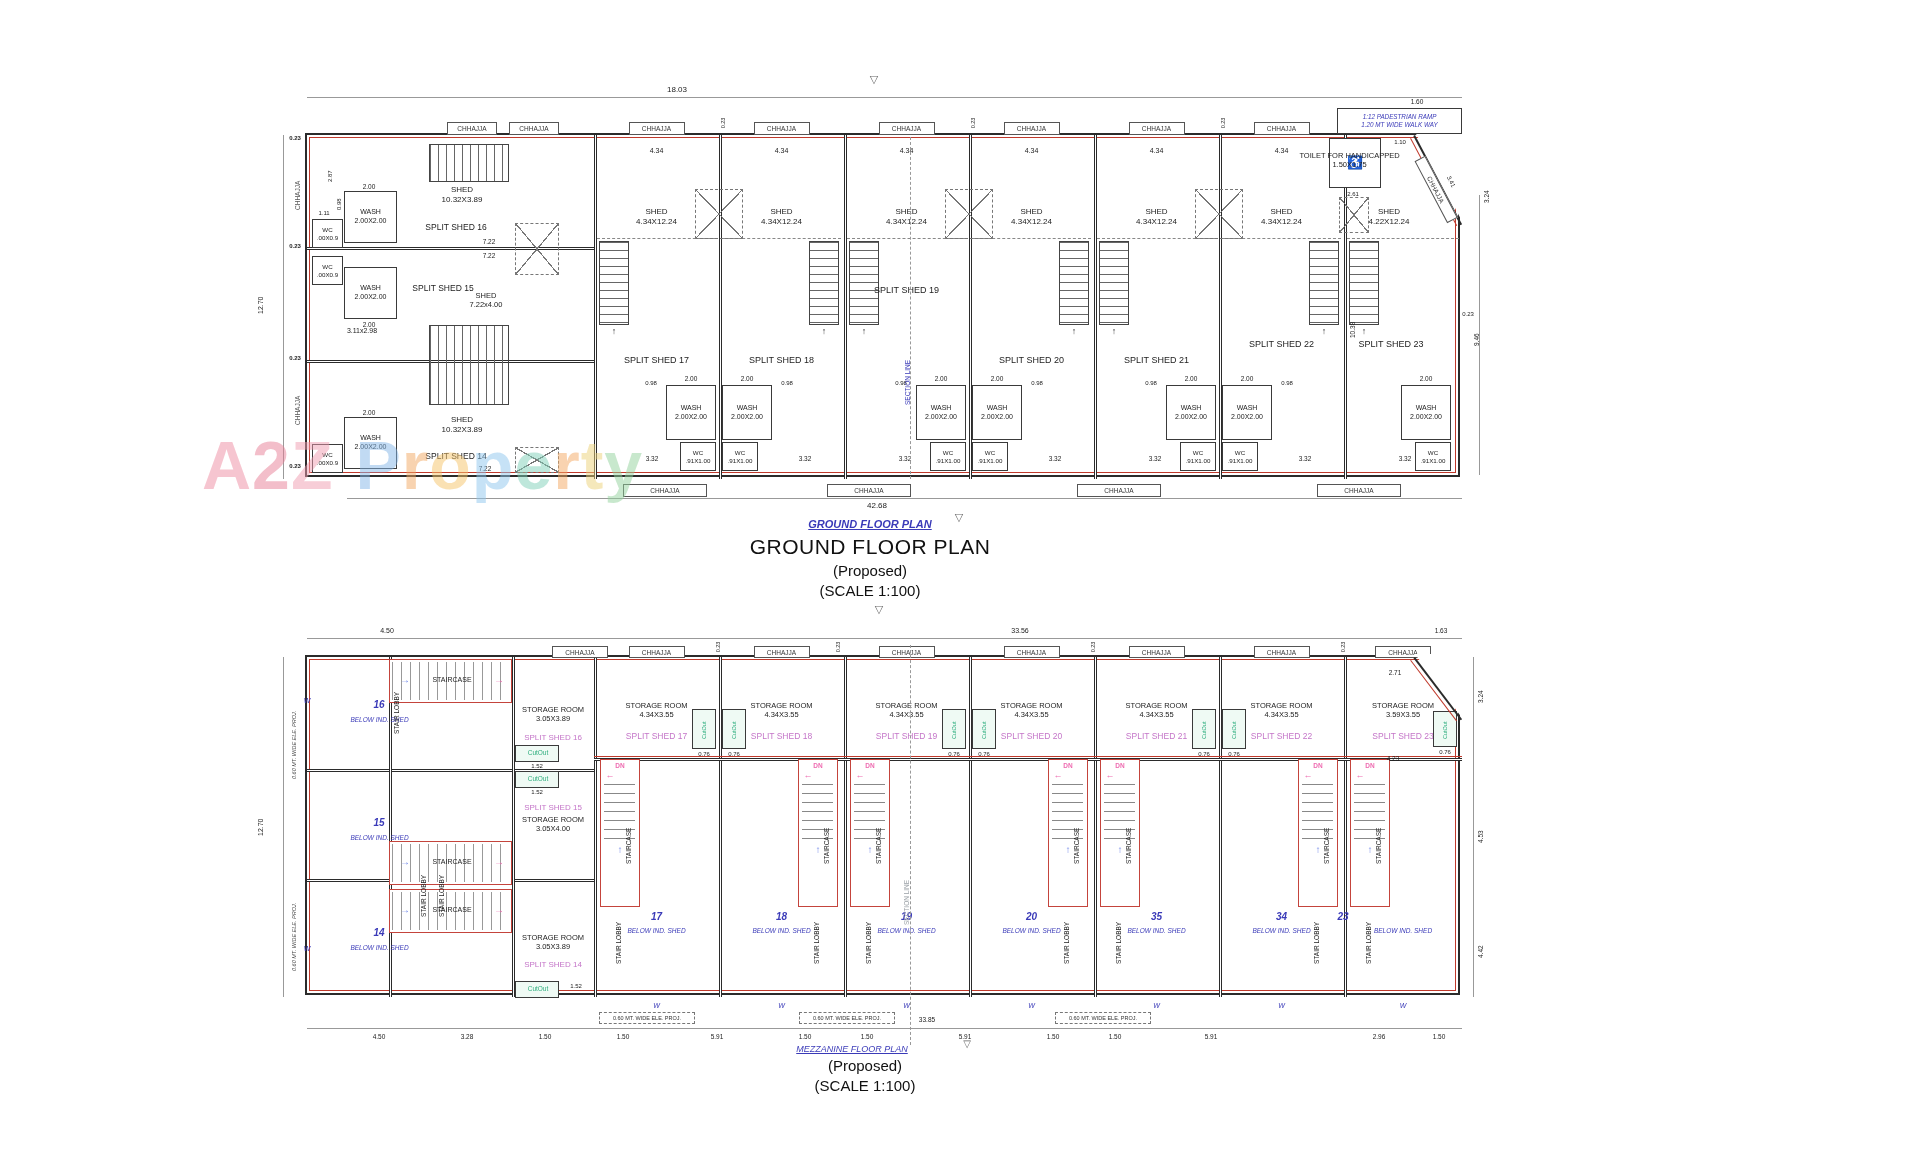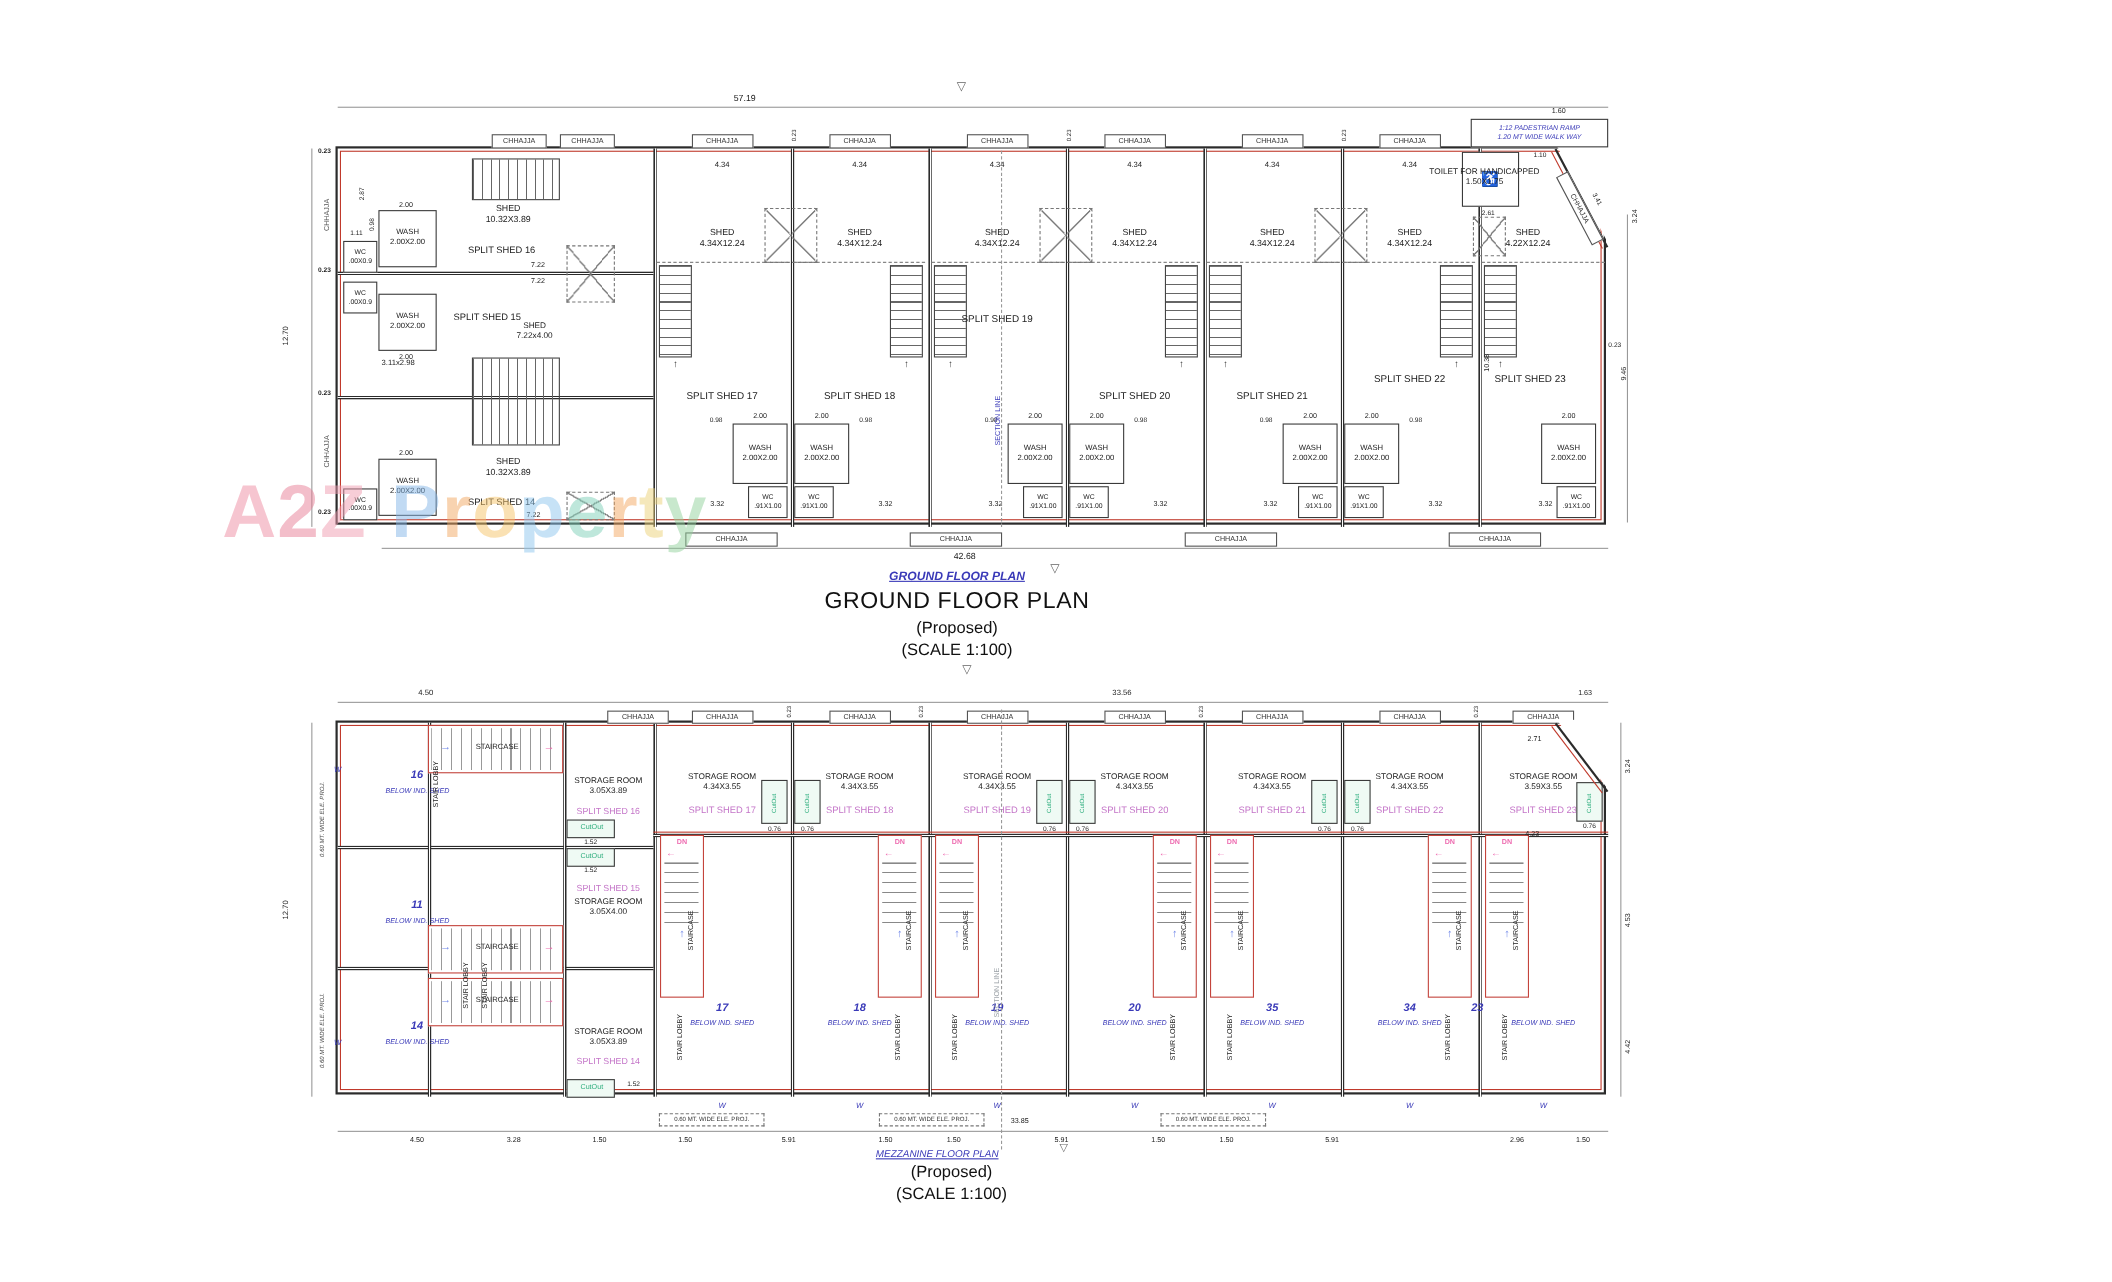--- a/index.html
+++ b/index.html
@@ -57,21 +57,21 @@
       <div class="e wv " style="left: 537px; top: 0px; width: 3px; height: 344px; position: absolute;"></div>
       <div class="e wv " style="left: 662px; top: 0px; width: 3px; height: 344px; position: absolute;"></div>
       <div class="e wv " style="left: 787px; top: 0px; width: 3px; height: 344px; position: absolute;"></div>
       <div class="e wv " style="left: 912px; top: 0px; width: 3px; height: 344px; position: absolute;"></div>
       <div class="e wv " style="left: 1037px; top: 0px; width: 3px; height: 344px; position: absolute;"></div>
       <div class="e wh " style="left: 0px; top: 112px; width: 287px; height: 3px; position: absolute;"></div>
       <div class="e wh " style="left: 0px; top: 225px; width: 287px; height: 3px; position: absolute;"></div>
       <div class="chh e " style="left: 140px; top: -13px; width: 50px; height: 13px; position: absolute;">CHHAJJA</div>
       <div class="chh e " style="left: 202px; top: -13px; width: 50px; height: 13px; position: absolute;">CHHAJJA</div>
       <div class="e dl " style="left: 0px; top: -38px; width: 1155px; height: 1px; position: absolute;"></div>
-      <div class="t " style="left: 340px; top: -50px; width: 60px; font-size: 8px; position: absolute;">57.19</div>
+      <div class="t " style="left: 340px; top: -50px; width: 60px; font-size: 8px; position: absolute;">18.03</div>
       <div class="t " style="left: 555px; top: -62px; width: 24px; font-size: 11px; color: rgb(102, 102, 102); position: absolute;">▽</div>
       <div class="t r90 " style="left: 413px; top: -4px; width: 16px; font-size: 5.5px; position: absolute;">0.23</div>
       <div class="t r90 " style="left: 663px; top: -4px; width: 16px; font-size: 5.5px; position: absolute;">0.23</div>
       <div class="t r90 " style="left: 913px; top: -4px; width: 16px; font-size: 5.5px; position: absolute;">0.23</div>
       <div class="chh e " style="left: 321.5px; top: -13px; width: 56px; height: 13px; position: absolute;">CHHAJJA</div>
       <div class="t " style="left: 329.5px; top: 12px; width: 40px; font-size: 7px; position: absolute;">4.34</div>
       <div class="t  " style="left: 309.5px; top: 72px; width: 80px; font-size: 8px; position: absolute;">
         <span style="display: block;">SHED</span>
         <span style="display: block;">4.34X12.24</span>
       </div>
@@ -481,21 +481,21 @@
       <div class="e cut " style="left: 915px; top: 52px; width: 24px; height: 40px; position: absolute;">
         <div class="t tv grn " style="left: 8px; top: 2px; height: 36px; font-size: 5.5px; position: absolute;">CutOut</div>
       </div>
       <div class="t " style="left: 915px; top: 94px; width: 24px; font-size: 6px; position: absolute;">0.76</div>
       <div class="e cut " style="left: 1126px; top: 54px; width: 24px; height: 36px; position: absolute;">
         <div class="t tv grn " style="left: 8px; top: 2px; height: 32px; font-size: 5.5px; position: absolute;">CutOut</div>
       </div>
       <div class="t " style="left: 1120px; top: 92px; width: 36px; font-size: 6px; position: absolute;">0.76</div>
       <div class="t blue it b " style="left: 52px; top: 42px; width: 40px; font-size: 10px; position: absolute;">16</div>
       <div class="t blue it " style="left: 20px; top: 59px; width: 105px; font-size: 6.5px; position: absolute;">BELOW IND. SHED</div>
-      <div class="t blue it b " style="left: 52px; top: 160px; width: 40px; font-size: 10px; position: absolute;">11</div>
+      <div class="t blue it b " style="left: 52px; top: 160px; width: 40px; font-size: 10px; position: absolute;">15</div>
       <div class="t blue it " style="left: 20px; top: 177px; width: 105px; font-size: 6.5px; position: absolute;">BELOW IND. SHED</div>
       <div class="t blue it b " style="left: 52px; top: 270px; width: 40px; font-size: 10px; position: absolute;">14</div>
       <div class="t blue it " style="left: 20px; top: 287px; width: 105px; font-size: 6.5px; position: absolute;">BELOW IND. SHED</div>
       <div class="e stairm " style="left: 82px; top: 2px; width: 123px; height: 44px; position: absolute;">
         <div class="e rungsv " style="left: 2px; top: 2px; width: 117px; height: 38px; position: absolute;"></div>
         <div class="t bl " style="left: 8px; top: 14px; width: 14px; font-size: 10px; position: absolute;">→</div>
         <div class="t " style="left: 22px; top: 16px; width: 80px; font-size: 7px; position: absolute;">STAIRCASE</div>
         <div class="t pink " style="left: 102px; top: 14px; width: 14px; font-size: 10px; position: absolute;">→</div>
       </div>
       <div class="e stairm " style="left: 82px; top: 184px; width: 123px; height: 44px; position: absolute;">

